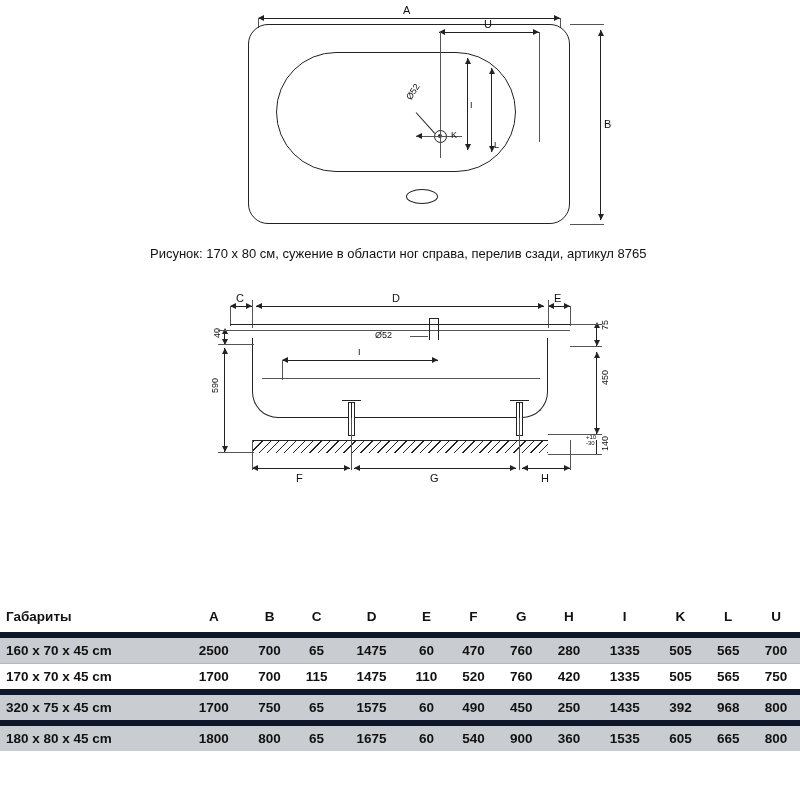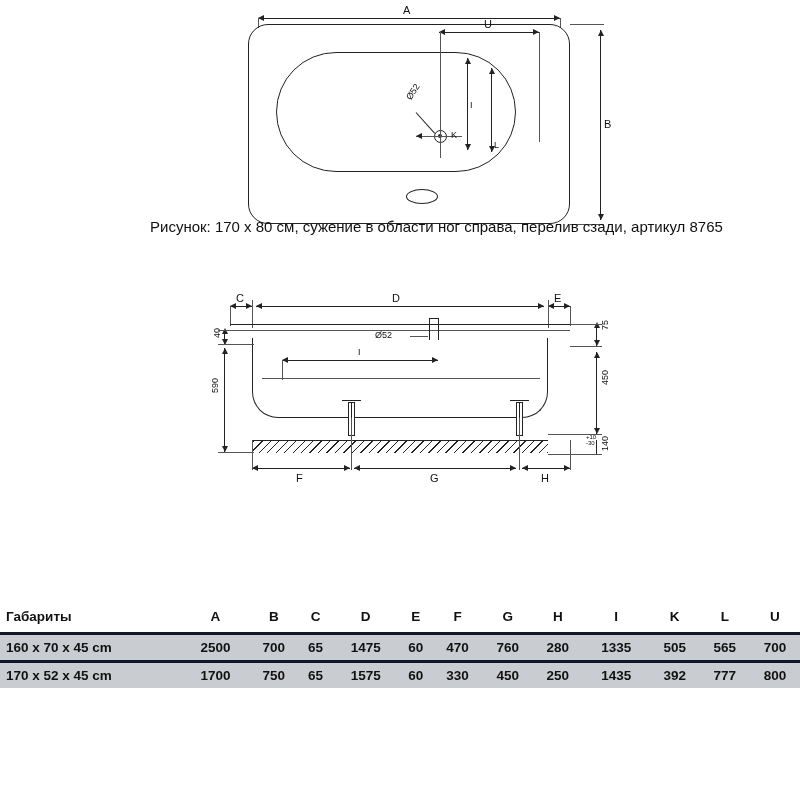--- a/index.html
+++ b/index.html
@@ -37,21 +37,21 @@
     position:absolute;width:30px;height:13px;border:1.2px solid #222;border-radius:50%;
   }
   .arr-l,.arr-r{position:absolute;width:0;height:0;border-top:3px solid transparent;border-bottom:3px solid transparent;}
   .arr-l{border-right:6px solid #222;}
   .arr-r{border-left:6px solid #222;}
   .arr-u,.arr-d{position:absolute;width:0;height:0;border-left:3px solid transparent;border-right:3px solid transparent;}
   .arr-u{border-bottom:6px solid #222;}
   .arr-d{border-top:6px solid #222;}
 
   
-  #caption{position:absolute;left:150px;top:218px;font-size:15px;color:#111;}
+  #caption{position:absolute;left:150px;top:246px;font-size:13px;color:#111;}
 
   
   #sideview{position:absolute;left:200px;top:290px;width:430px;height:210px;}
   .side-body{
     position:absolute;left:52px;top:48px;width:296px;height:80px;
     border:1.4px solid #222;border-top:none;
     border-bottom-left-radius:26px;border-bottom-right-radius:26px;box-sizing:border-box;
   }
   .rim{position:absolute;left:30px;top:34px;width:340px;height:0;border-top:1.4px solid #222;}
   .rim2{position:absolute;left:30px;top:40px;width:340px;height:0;border-top:1px solid #555;}
@@ -65,21 +65,21 @@
 
   
   #table{position:absolute;left:0;top:604px;width:676px;}
   table{border-collapse:collapse;width:800px;font-size:13.5px;}
   th,td{padding:0;text-align:center;height:25px;vertical-align:middle;color:#111;}
   th.first,td.first{text-align:left;padding-left:6px;width:176px;}
   thead th{font-weight:bold;font-size:13.5px;padding-bottom:3px;}
   tbody tr.odd{background:#ffffff;}
   tbody tr.even{background:#c9cdd1;}
   tbody td{border-top:1px solid #b5b9bd;font-weight:bold;}
-  tbody tr.even td{border-top:3px solid #0f172a;}
+  tbody tr.even td{border-top:6px solid #0f172a;}
 </style>
 </head>
 <body>
 
 <div class="wrap">
 
   <div id="topview">
 
     <div class="ln h" style="left:10px;top:6px;width:302px;"></div>
     <div class="arr-l" style="left:10px;top:3px;"></div>
@@ -262,32 +262,62 @@
           <td>1475</td>
           <td>60</td>
           <td>470</td>
           <td>760</td>
           <td>280</td>
           <td>1335</td>
           <td>505</td>
           <td>565</td>
           <td>700</td>
         </tr>
+        <tr class="odd">
+          <td class="first">170 x 70 x 45 cm</td>
+          <td>1700</td>
+          <td>700</td>
+          <td>115</td>
+          <td>1475</td>
+          <td>110</td>
+          <td>520</td>
+          <td>760</td>
+          <td>420</td>
+          <td>1335</td>
+          <td>505</td>
+          <td>565</td>
+          <td>750</td>
+        </tr>
         <tr class="even">
-          <td class="first">170 x 52 x 45 cm</td>
+          <td class="first">320 x 75 x 45 cm</td>
           <td>1700</td>
           <td>750</td>
           <td>65</td>
           <td>1575</td>
           <td>60</td>
-          <td>330</td>
+          <td>490</td>
           <td>450</td>
           <td>250</td>
           <td>1435</td>
           <td>392</td>
-          <td>777</td>
+          <td>968</td>
+          <td>800</td>
+        </tr>
+        <tr class="even">
+          <td class="first">180 x 80 x 45 cm</td>
+          <td>1800</td>
+          <td>800</td>
+          <td>65</td>
+          <td>1675</td>
+          <td>60</td>
+          <td>540</td>
+          <td>900</td>
+          <td>360</td>
+          <td>1535</td>
+          <td>605</td>
+          <td>665</td>
           <td>800</td>
         </tr>
       </tbody>
     </table>
   </div>
 
 </div>
 
 </body></html>

